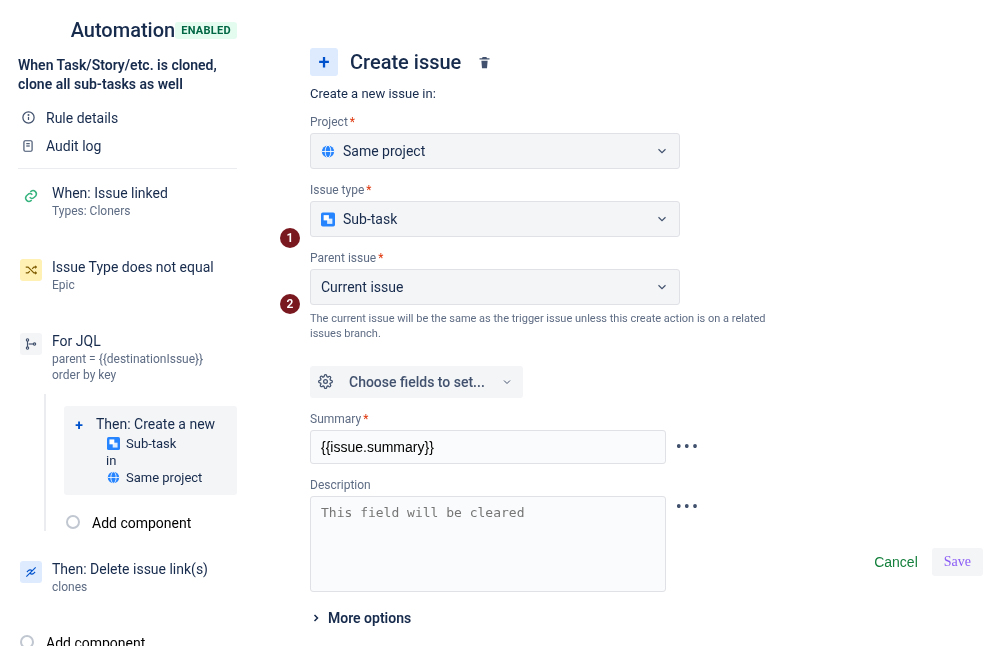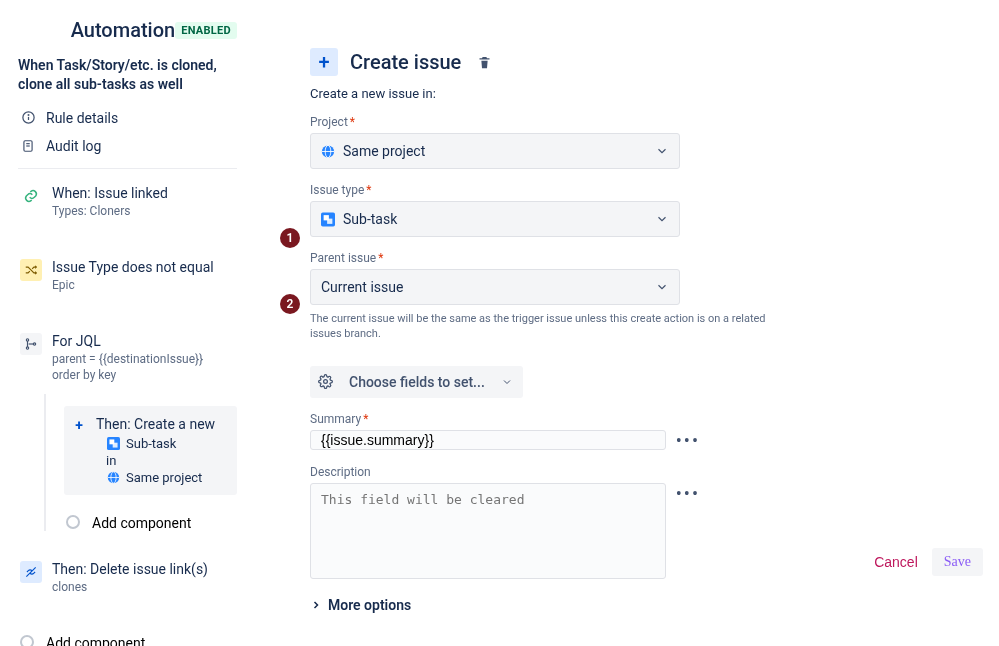--- a/index.html
+++ b/index.html
@@ -141,38 +141,38 @@
     height: 32px; padding: 0 10px 0 8px;
     display: inline-flex; align-items: center; gap: 16px;
     cursor: pointer; font-size: 14px; color: #42526E; font-weight:500;
   }
   .chooser .gear { color: #42526E; }
 
   .input-row { display: flex; align-items: center; gap: 10px; width: 390px; }
   .text-input {
     margin-top: 4px; flex: 1;
     border: 1px solid #DFE1E6; background: #FAFBFC;
-    border-radius: 3px; height: 20px; padding: 0 10px; font-size: 14px;
+    border-radius: 3px; height: 34px; padding: 0 10px; font-size: 14px;
     outline: none;
   }
   .textarea {
     margin-top: 4px; flex: 1;
     border: 1px solid #DFE1E6; background: #FAFBFC;
     border-radius: 3px; height: 96px; padding: 8px 10px; font-size: 13px; color:#7A869A;
     resize: none; outline: none;
   }
   .dots { color: #42526E; font-size: 18px; letter-spacing: 2px; cursor: pointer; padding-top:4px; }
 
   .more-opts { margin-top: 18px; display: flex; align-items: center; gap: 6px; font-size: 14px; font-weight: 600; cursor: pointer; }
 
   .footer {
     position: absolute; right: 16px; top: 548px;
     display: flex; gap: 14px; align-items: center;
   }
-  .btn-link { color: #be185d; font-size: 14px; background: none; border: none; cursor: pointer; }
+  .btn-link { color: #15803d; font-size: 14px; background: none; border: none; cursor: pointer; }
   .btn-save { color: #8b5cf6; background: #F4F5F7; border: none; font-size: 14px; padding: 6px 12px; border-radius: 3px; cursor: default; font-family: Liberation Serif, serif; }
 
   svg { display: block; }
 </style>
 </head>
 <body>
 
 <div class="layout">
 
   <aside class="sidebar">

